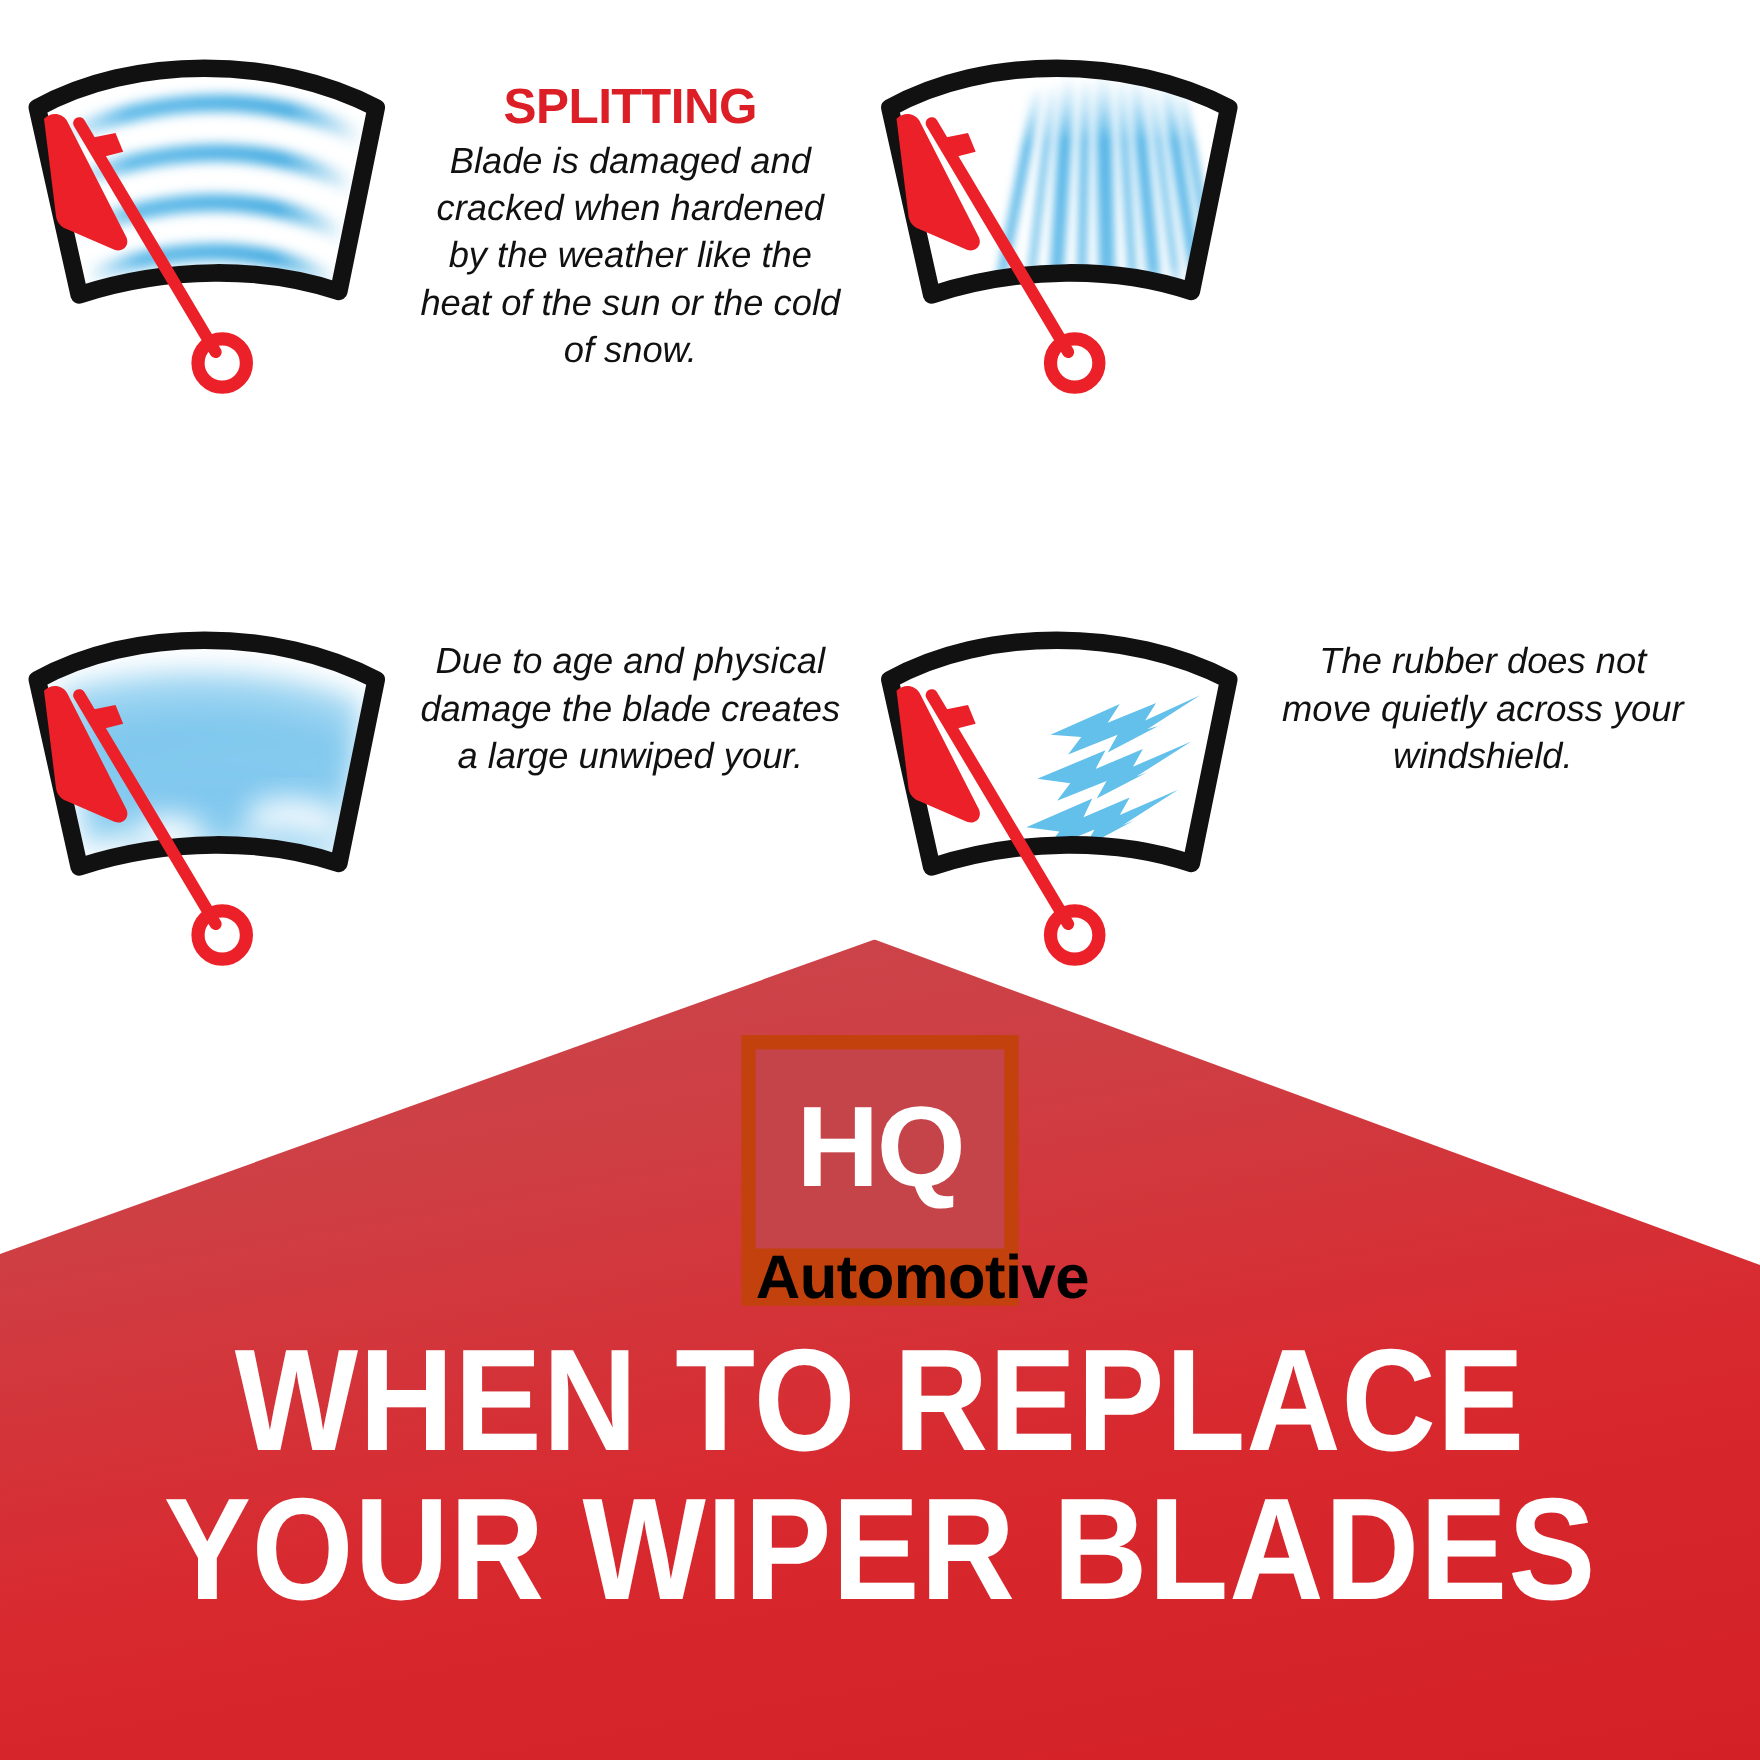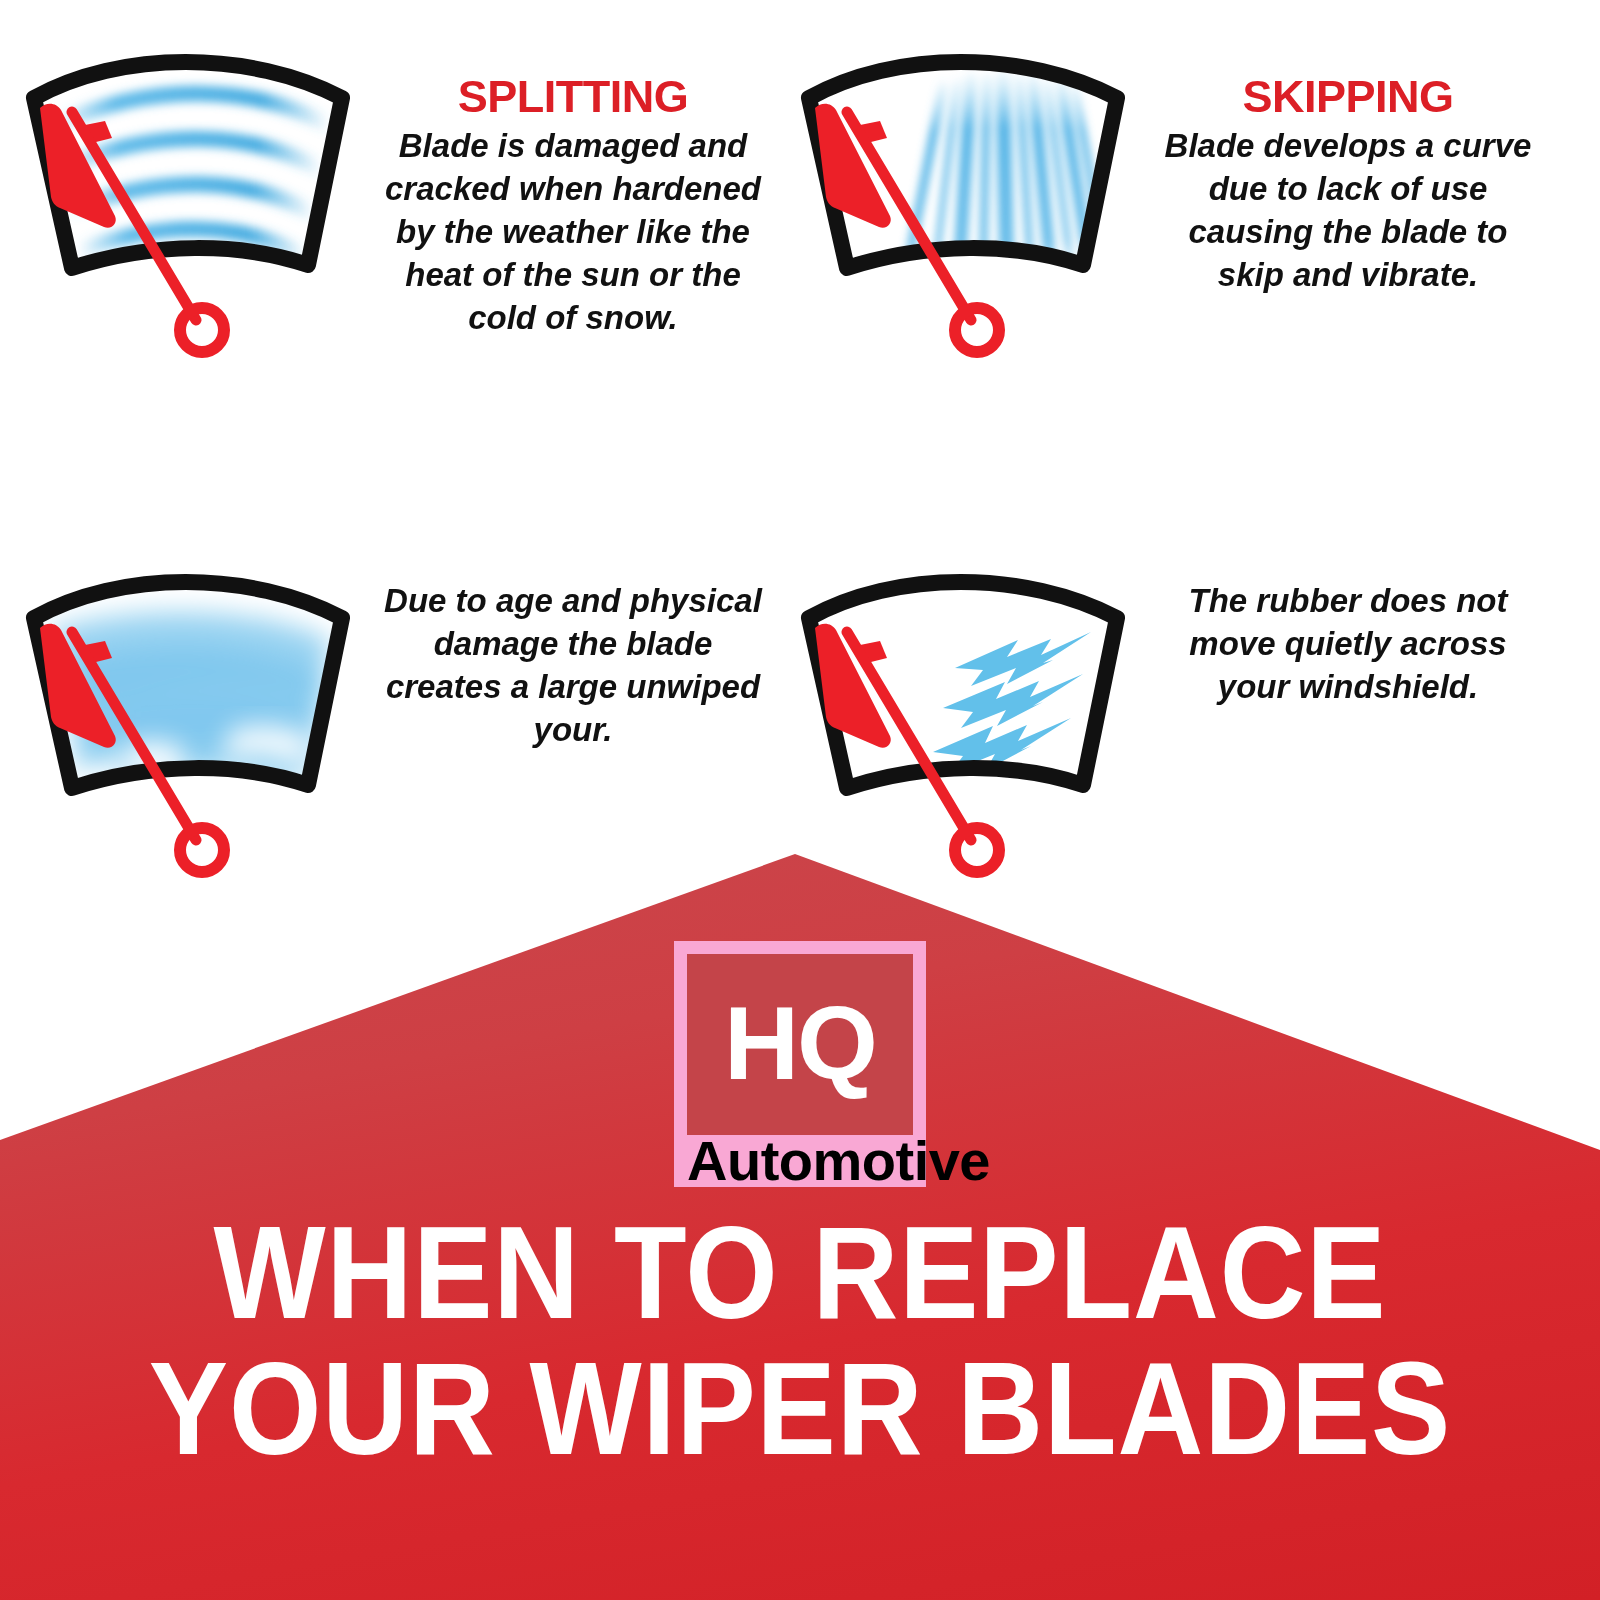--- a/index.html
+++ b/index.html
@@ -52,21 +52,21 @@
     font-size: 45px;
     font-weight: bold;
     letter-spacing: -0.5px;
     line-height: 1.0;
     margin: 0 0 6px 0;
     font-family: "Liberation Sans", sans-serif;
   }
   .card-body {
     color: #111111;
     font-size: 33px;
-    font-weight: bold;
+    font-weight: normal;
     font-style: italic;
     line-height: 1.30;
     margin: 0;
     font-family: "Liberation Sans", sans-serif;
   }
   .quad-tr .card-body,
   .quad-br .card-body { padding: 0 6px; }
 
   
   #banner {
@@ -80,21 +80,21 @@
     -webkit-clip-path: polygon(0 300px, 795px 14px, 1600px 310px, 1600px 760px, 0 760px);
   }
 
   
   #logo {
     position: absolute;
     left: 674px;
     top: 941px;
     width: 252px;
     height: 246px;
-    background: #f9a8d4;
+    background: #c2410c;
     box-sizing: border-box;
     padding: 13px 13px 0 13px;
   }
   #logo-inner {
     position: relative;
     width: 100%;
     height: 181px;
     background: #C44449;
     display: flex;
     align-items: center;
@@ -225,24 +225,20 @@
         <path d="M34 78 C120 30 250 30 342 78 L308 245 C240 222 152 222 72 248 Z" fill="none" stroke="#111111" stroke-width="16" stroke-linejoin="round"></path>
 
         <g fill="#EC2028" stroke="none">
           <path d="M40 88 C46 82 56 82 61 90 L115 196 C118 203 112 210 104 207 L60 188 C55 186 52 182 51 177 Z"></path>
           <path d="M80 106 L105 101 L112 118 L88 124 Z"></path>
         </g>
         <path d="M72 92 L196 300" stroke="#EC2028" stroke-width="11" stroke-linecap="round" fill="none"></path>
         <circle cx="202" cy="310" r="22" fill="none" stroke="#EC2028" stroke-width="12"></circle>
       </svg>
     </div>
-    <div class="text-col">
-      <h2 class="card-title">SKIPPING</h2>
-      <p class="card-body">Blade develops a curve due to lack of use causing the blade to skip and vibrate.</p>
-    </div>
   </div>
 
   <div class="quad quad-bl">
     <div class="icon-wrap">
       <svg viewBox="0 0 380 340" xmlns="http://www.w3.org/2000/svg">
         <defs>
           <clipPath id="glassClipC">
             <path d="M34 78 C120 30 250 30 342 78 L308 245 C240 222 152 222 72 248 Z"></path>
           </clipPath>
           <filter id="blurC" x="-30%" y="-30%" width="160%" height="160%">

